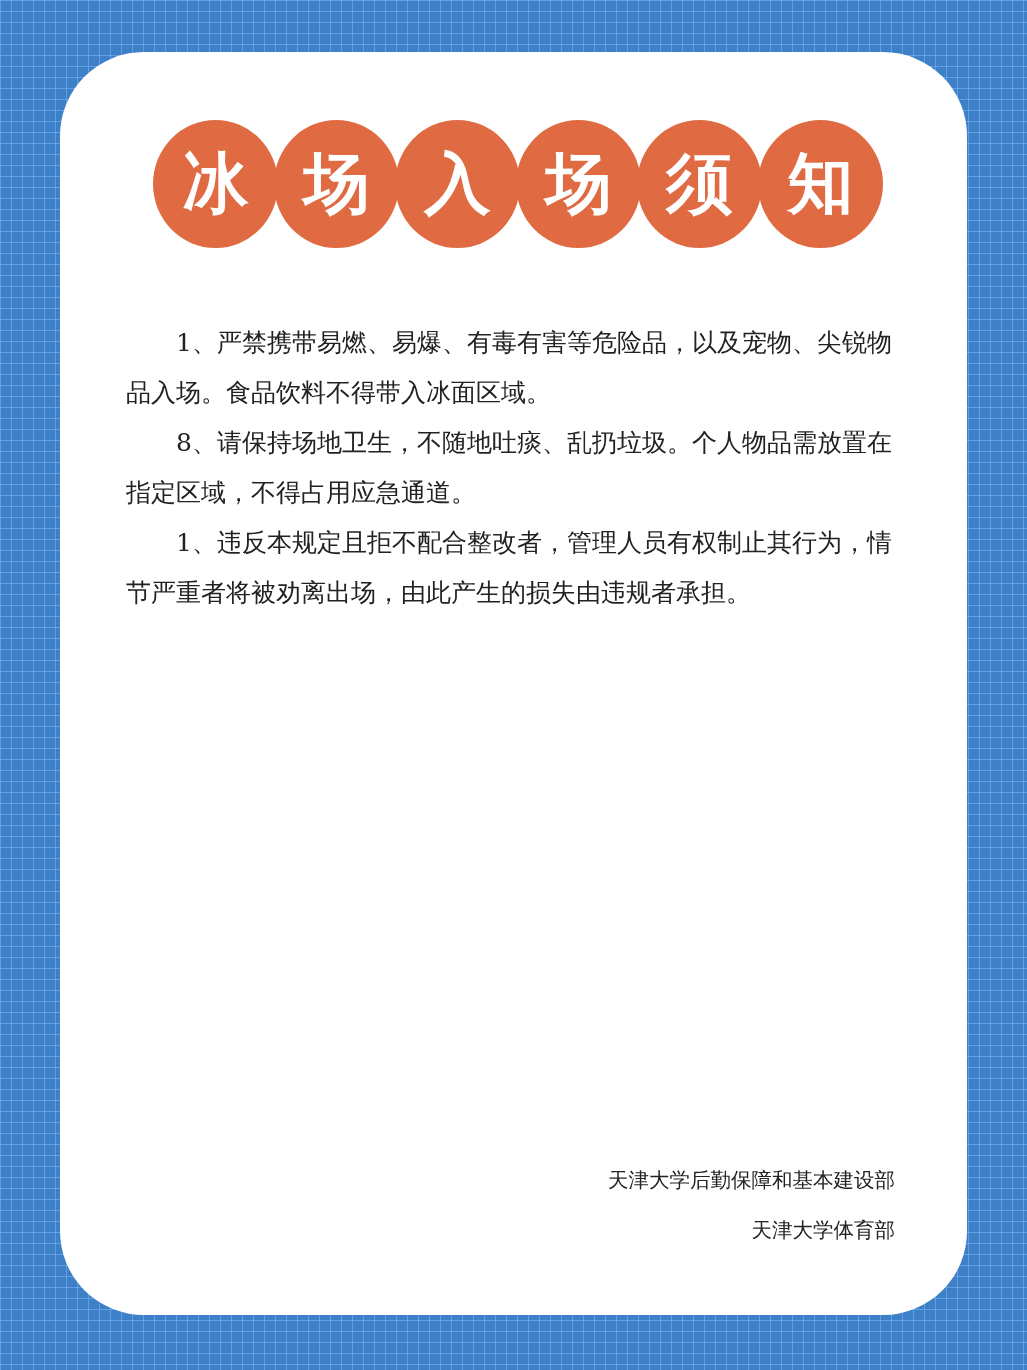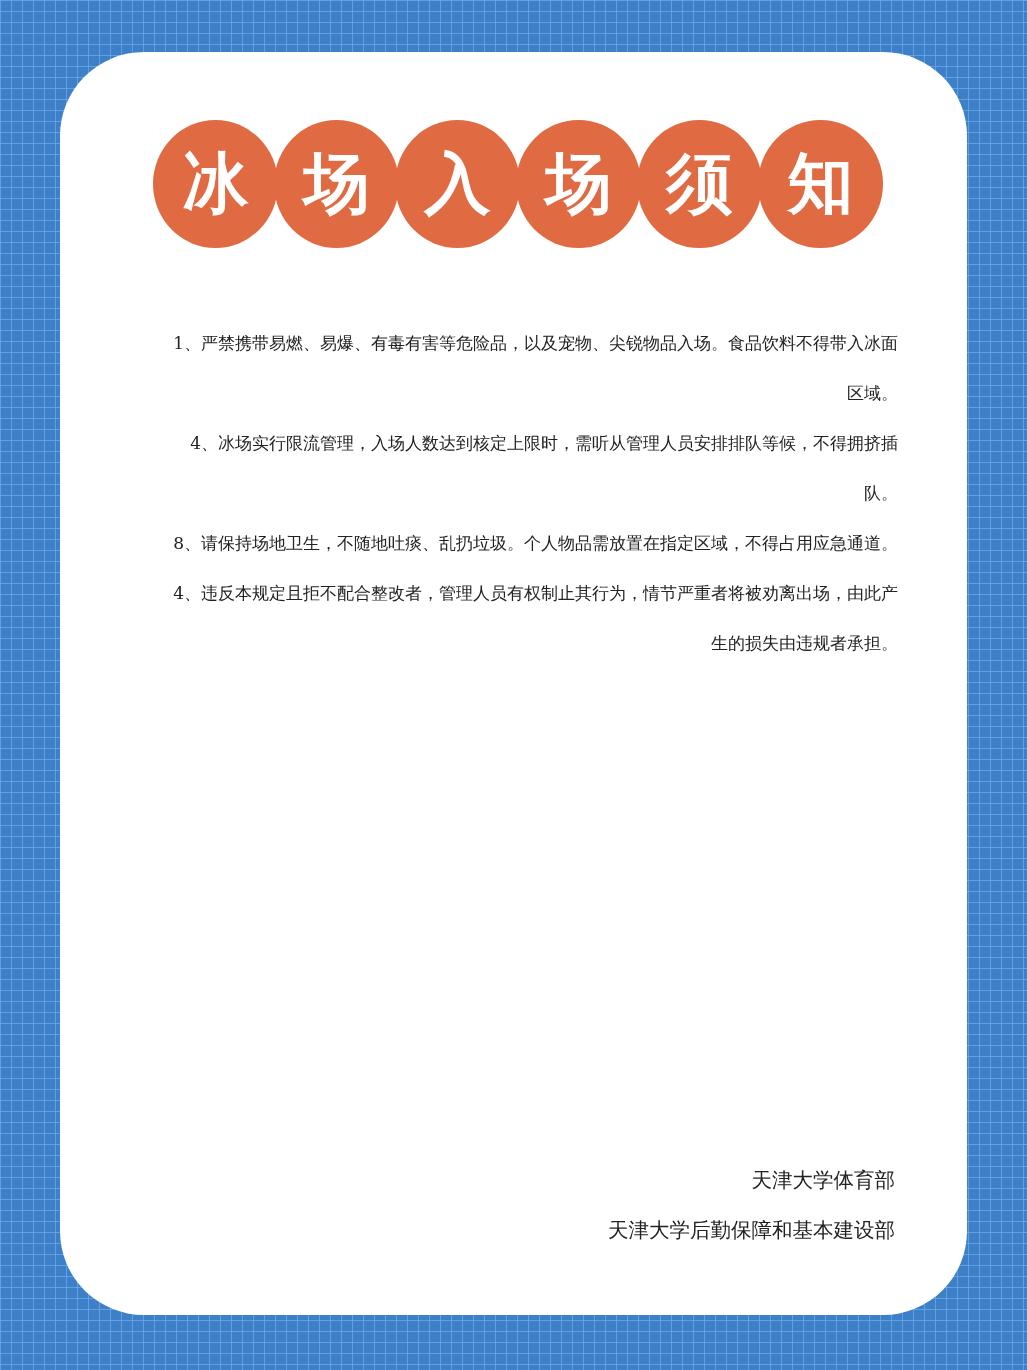--- a/index.html
+++ b/index.html
@@ -21,21 +21,21 @@
   }
   .circle{
     position:absolute;top:0;width:125px;height:128px;border-radius:50%;
     background:#e06a42;color:#fff;
     display:flex;align-items:center;justify-content:center;
     font-family:"DejaVu Sans","Liberation Sans",sans-serif;
     font-weight:bold;font-size:66px;line-height:1;
   }
   .rules{
     position:absolute;left:126px;top:318px;width:772px;
-    font-size:17px;line-height:50px;color:#222;text-align:right;
+    font-size:25px;line-height:50px;color:#222;
   }
   .rule{margin:0;text-indent:2em;}
   .sign{
     position:absolute;right:132px;top:1155px;text-align:right;
     font-size:20.5px;line-height:50px;color:#222;
   }
 </style>
 </head>
 <body>
 
@@ -45,21 +45,20 @@
   <div class="circle" style="left:0px">冰</div>
   <div class="circle" style="left:121px">场</div>
   <div class="circle" style="left:242px">入</div>
   <div class="circle" style="left:363px">场</div>
   <div class="circle" style="left:484px">须</div>
   <div class="circle" style="left:605px">知</div>
 </div>
 
 <div class="rules">
   <p class="rule">1、严禁携带易燃、易爆、有毒有害等危险品，以及宠物、尖锐物品入场。食品饮料不得带入冰面区域。</p>
-  <p class="rule">4、冰场实行限流管理，入场人数达到核定上限时，需听从管理人员安排排队等候，不得拥挤插队。</p>
   <p class="rule">8、请保持场地卫生，不随地吐痰、乱扔垃圾。个人物品需放置在指定区域，不得占用应急通道。</p>
-  <p class="rule">4、违反本规定且拒不配合整改者，管理人员有权制止其行为，情节严重者将被劝离出场，由此产生的损失由违规者承担。</p>
+  <p class="rule">1、违反本规定且拒不配合整改者，管理人员有权制止其行为，情节严重者将被劝离出场，由此产生的损失由违规者承担。</p>
 </div>
 
 <div class="sign">
+  <div>天津大学后勤保障和基本建设部</div>
   <div>天津大学体育部</div>
-  <div>天津大学后勤保障和基本建设部</div>
 </div>
 
 </body></html>

